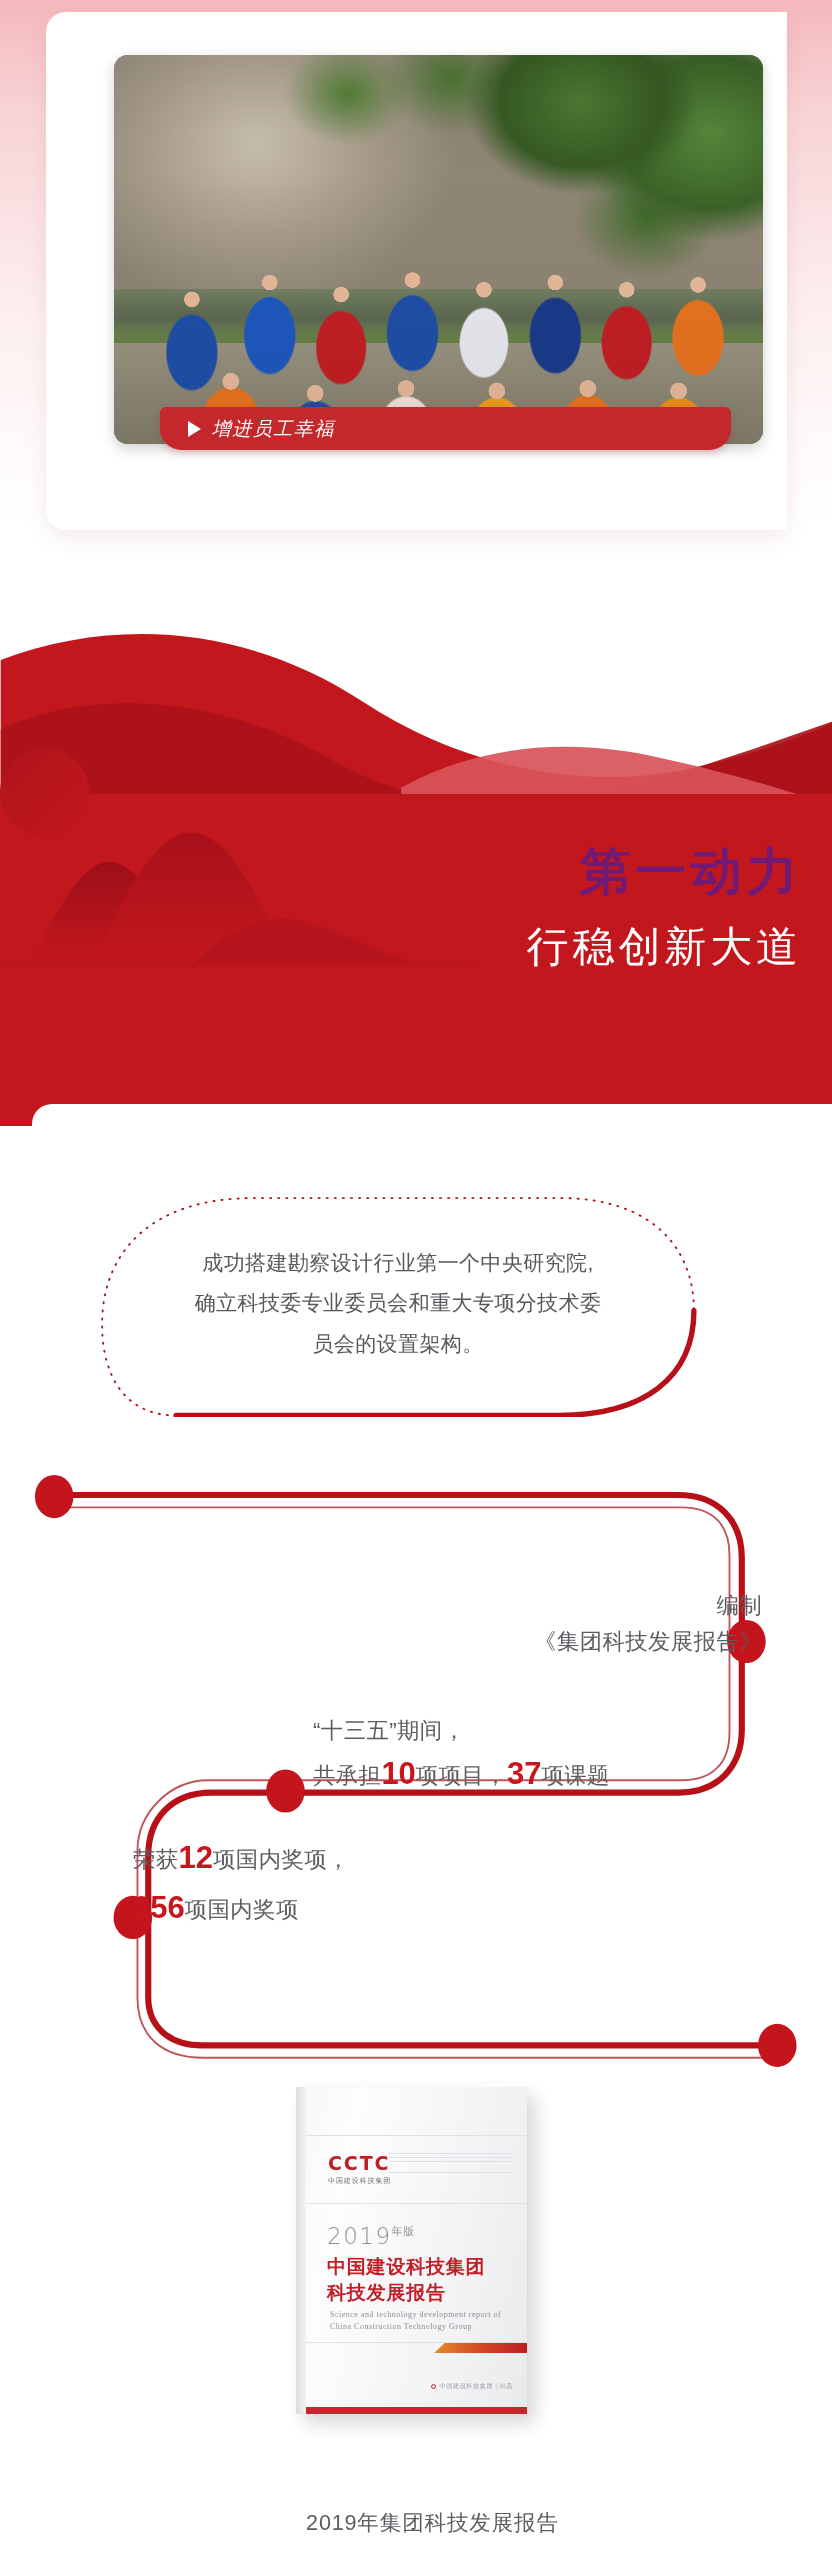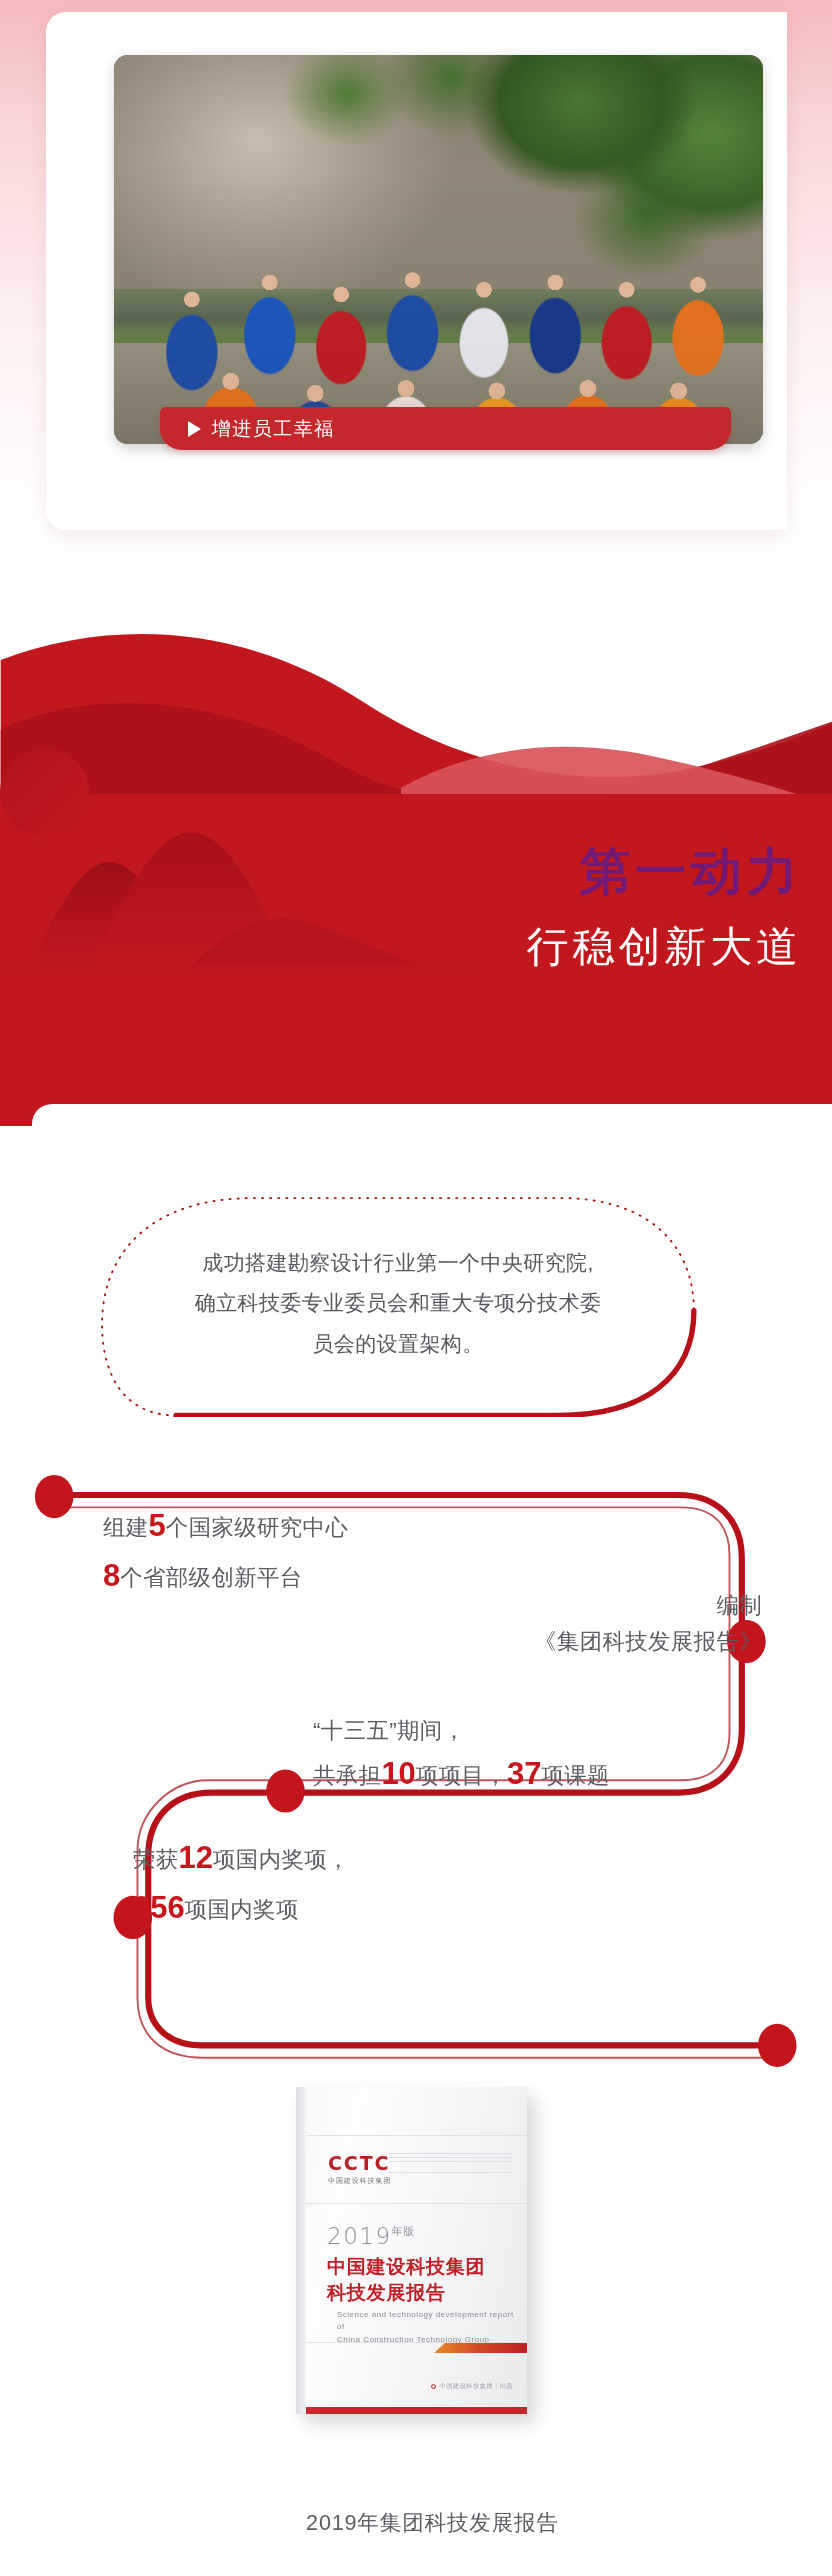--- a/index.html
+++ b/index.html
@@ -14,20 +14,21 @@
   
   #section-top{
     position:absolute; left:0; top:0; width:833px; height:609px;
     background:linear-gradient(180deg,#f4b9bd 0%, #f8d3d5 18%, #fdeff0 52%, #ffffff 86%);
     overflow:hidden;
   }
   #top-card{
     position:absolute; left:46px; top:12.3px; width:741px; height:518px;
     background:#fff; border-radius:20px 0 0 20px;
     box-shadow:0 7.7px 20px rgba(150,60,60,.10);
+    font-style:italic;
   }
   #photo-frame{
     position:absolute; left:68px; top:43px; width:649px; height:389px;
     border-radius:14px; overflow:hidden;
     background:#8d9486;
     box-shadow:0 4.6px 14px rgba(0,0,0,.18);
   }
   
   .ph-layer{position:absolute;left:0;top:0;width:100%;height:100%;}
   .ph-rock{
@@ -200,23 +201,23 @@
     font-family:"DejaVu Sans",sans-serif;
   }
   #book .year sup{ font-size:11px; letter-spacing:0.8px; }
   #book .t1,#book .t2{
     position:absolute; left:31px; color:#c01f26; font-size:19px;
     font-weight:700; letter-spacing:0.8px;
   }
   #book .t1{ top:167px; }
   #book .t2{ top:193px; }
   #book .en{
-    position:absolute; left:41px; top:222px; width:181px;
+    position:absolute; left:34px; top:222px; width:181px;
     color:#8a8d91; font-size:8px; line-height:1.55; letter-spacing:0.5px;
-    font-family:Liberation Sans, sans-serif;
+    font-family:Liberation Serif, serif;
   }
   #book .swoosh{
     position:absolute; right:0; top:256px; width:93px; height:10px;
     background:linear-gradient(90deg,#e8892a 0%, #d24a25 48%, #bb1f25 100%);
     clip-path:polygon(10.8px 0,100% 0,100% 100%,0 100%);
   }
   #book .footlogo{
     position:absolute; right:14px; bottom:23px;
     color:#9a9ca0; font-size:6.2px; letter-spacing:0.5px;
     display:flex; align-items:center; gap:3.1px;
@@ -316,24 +317,20 @@
     <path d="M78,48 L880,48 C930,48 962,80 962,130 L962,352 C962,402 930,434 880,434 L274,434 C224,434 192,466 192,516 L192,700 C192,740 222,762 262,762 L1000,762" fill="none" stroke="#b81019" stroke-width="8" stroke-linejoin="round"></path>
     <path d="M78,64 L884,64 C924,64 946,86 946,126 L946,356 C946,396 924,418 884,418 L270,418 C220,418 178,460 178,510 L178,700 C178,752 212,778 264,778 L1000,778" fill="none" stroke="#c0545a" stroke-width="2.4" stroke-linejoin="round"></path>
 
     <ellipse cx="70" cy="50" rx="25" ry="28" fill="#c4141c"></ellipse>
     <ellipse cx="968" cy="238" rx="25" ry="28" fill="#c4141c"></ellipse>
     <ellipse cx="370" cy="432" rx="25" ry="28" fill="#c4141c"></ellipse>
     <ellipse cx="172" cy="596" rx="25" ry="28" fill="#c4141c"></ellipse>
     <ellipse cx="1008" cy="762" rx="25" ry="28" fill="#c4141c"></ellipse>
   </svg>
 
-  <div class="tl-text" id="tl-g1">
-    <div><span>组建</span><span class="big">5</span><span>个国家级研究中心</span></div>
-    <div><span class="big">8</span><span>个省部级创新平台</span></div>
-  </div>
 
   <div class="tl-text" id="tl-g2">
     <div>编制</div>
     <div>《集团科技发展报告》</div>
   </div>
 
   <div class="tl-text" id="tl-g3">
     <div>“十三五”期间，</div>
     <div><span>共承担</span><span class="big">10</span><span>项项目，</span><span class="big">37</span><span>项课题</span></div>
   </div>

